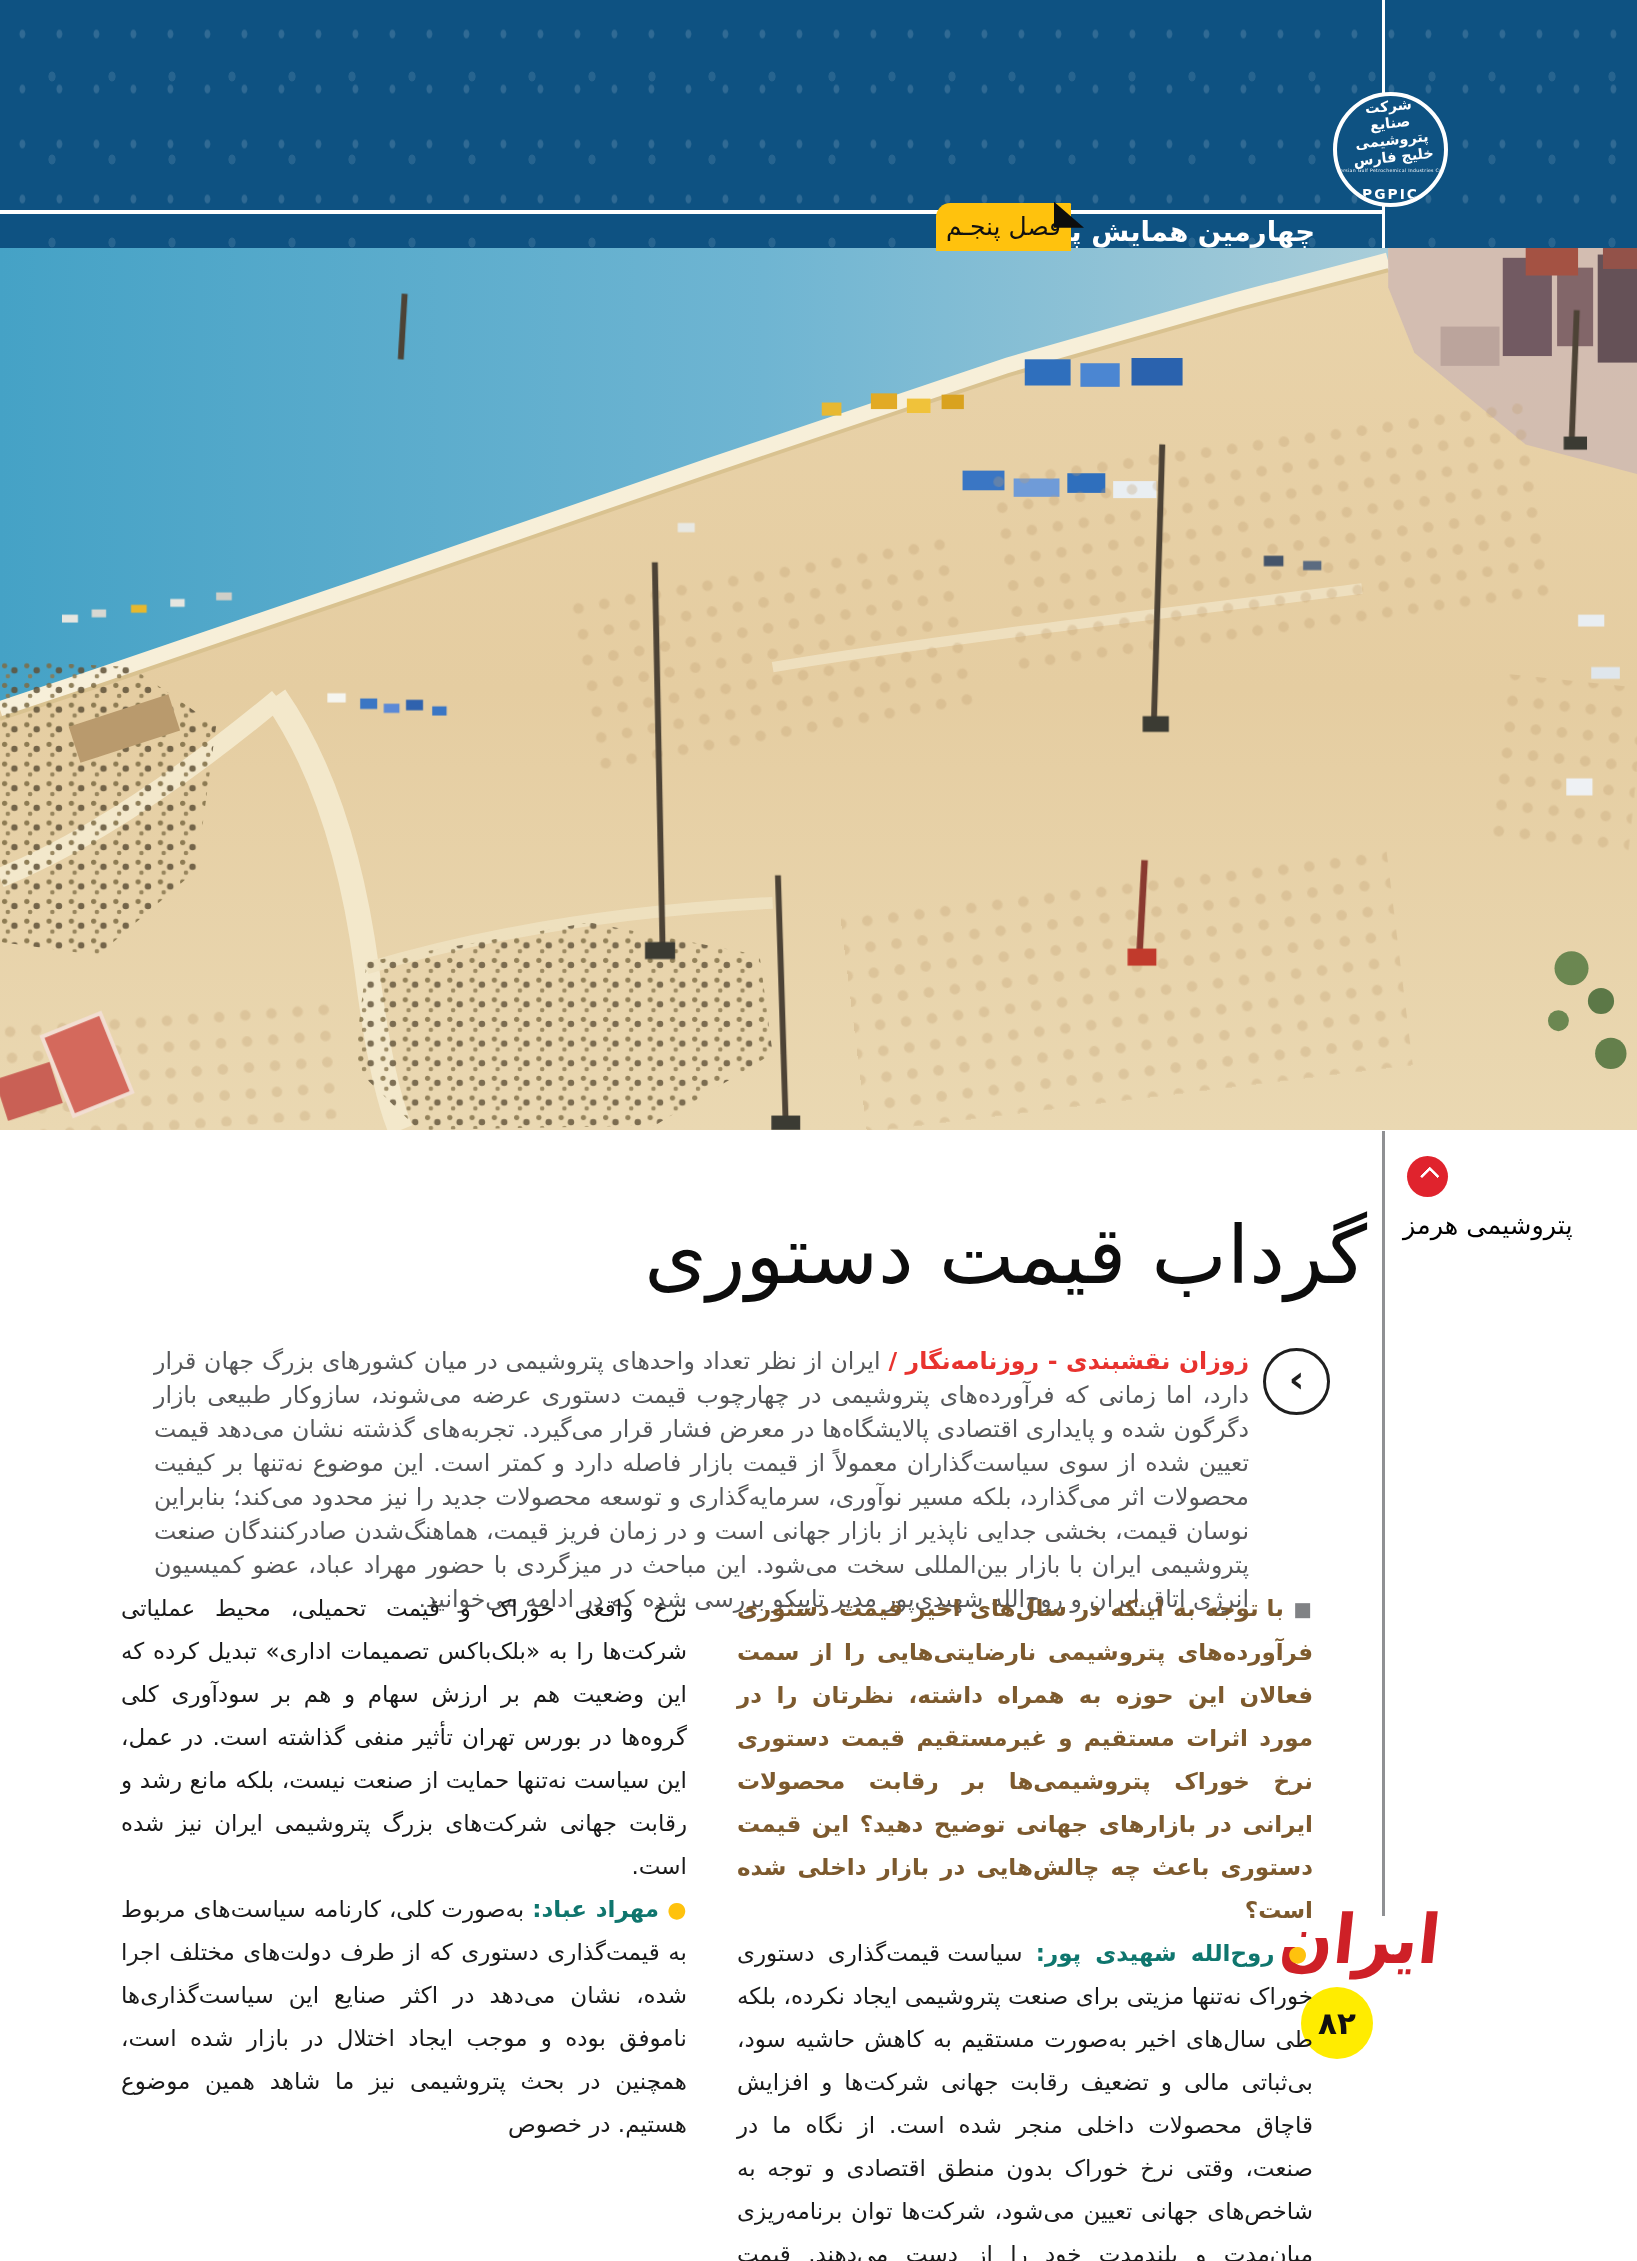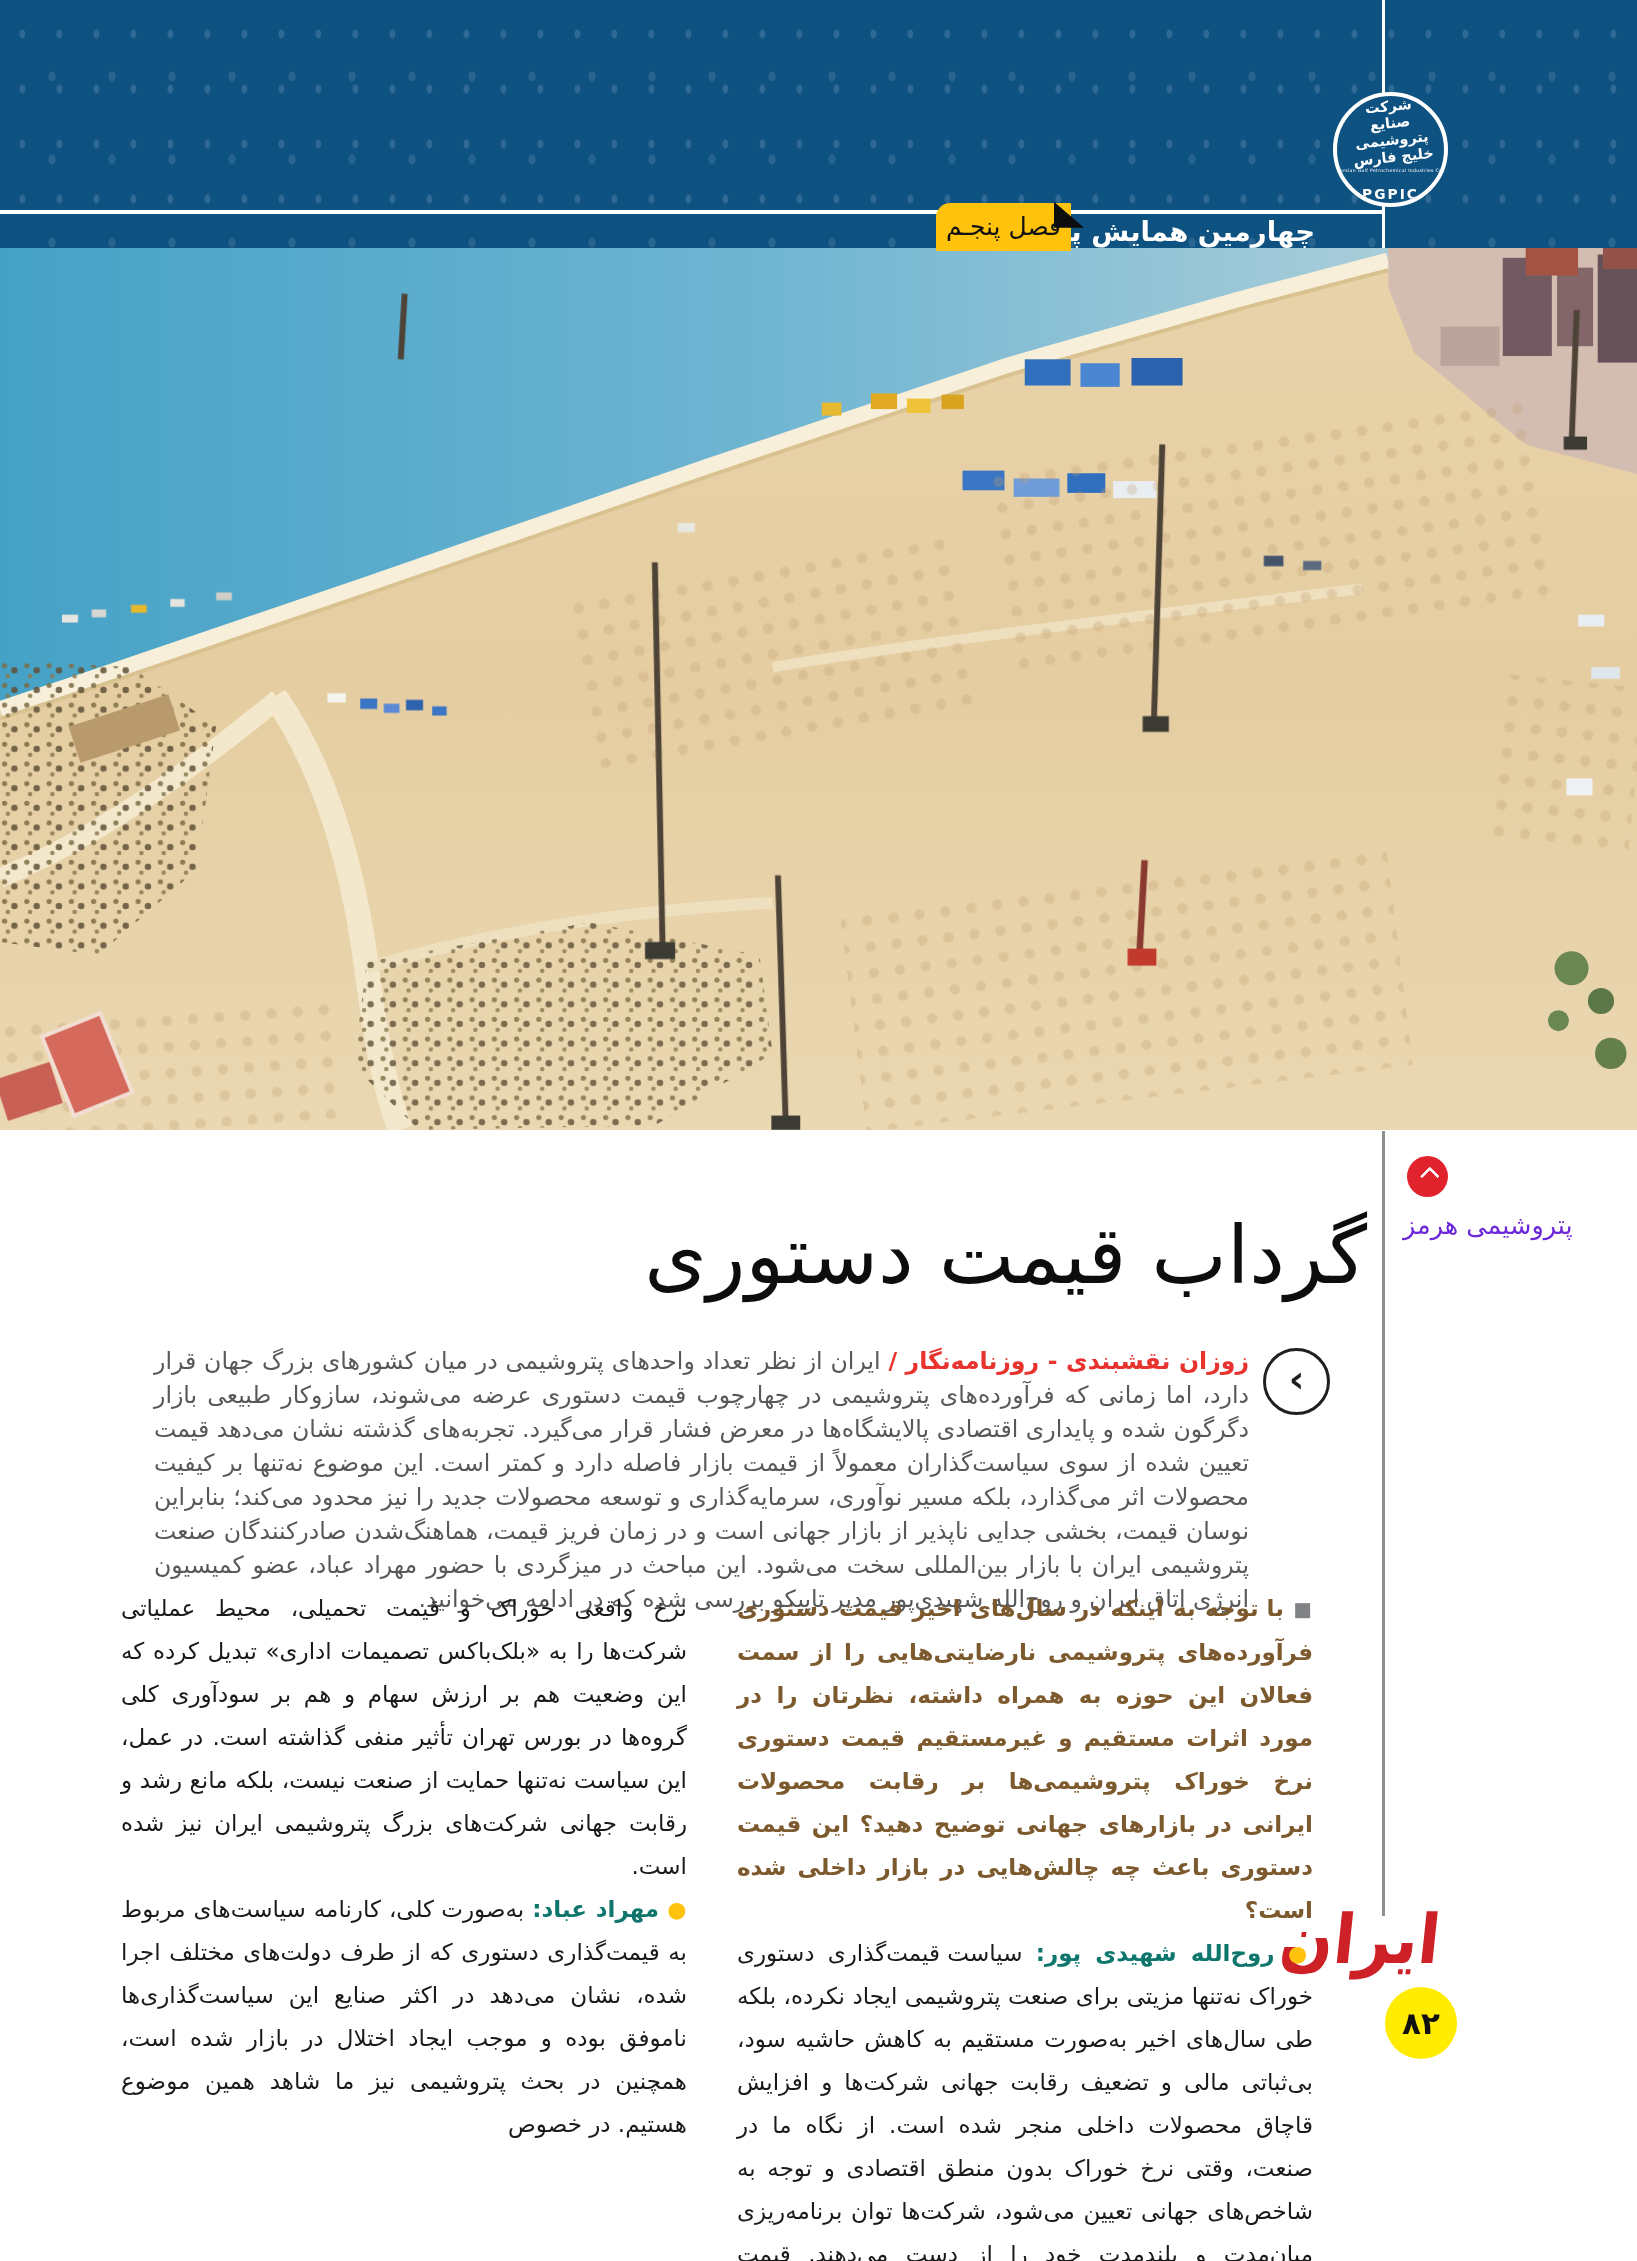--- a/index.html
+++ b/index.html
@@ -50,28 +50,28 @@
   .photo svg { display:block; width:100%; height:100%; }
 
   
   .side-rule { position:absolute; left:1382px; top:1131px; width:2.6px; height:785px; background:#8f9093; }
   .up-circle {
     position:absolute; left:1407px; top:1156px; width:41px; height:41px; border-radius:50%;
     background:#e0232d; display:flex; align-items:center; justify-content:center;
   }
   .chev-up { width:14.4px; height:14.4px; border-top:3.9px solid #ffffff; border-right:3.9px solid #ffffff;
     transform:rotate(-45deg) translate(2px,2px); border-radius:1.3px; }
-  .section-label { position:absolute; left:1403px; top:1210px; font-size:25.5px; color:#6d28d9; direction:rtl; white-space:nowrap; }
+  .section-label { position:absolute; left:1403px; top:1210px; font-size:25.5px; color:#000000; direction:rtl; white-space:nowrap; }
   .iran-logo {
     position:absolute; left:1329px; top:1904px; width:111px; text-align:center;
     color:#ce2027; font-size:63px; font-weight:bold; direction:rtl; white-space:nowrap;
     transform:skewX(-6deg) scaleY(1.08); line-height:72px;
   }
   .page-circle {
-    position:absolute; left:1385px; top:1987px; width:72px; height:72px; border-radius:50%;
+    position:absolute; left:1301px; top:1987px; width:72px; height:72px; border-radius:50%;
     background:#ffec00; display:flex; align-items:center; justify-content:center;
   }
   .page-circle .num { font-size:31px; font-weight:bold; color:#111111; }
 
   
   .kicker {
     position:absolute; right:272px; top:1168px; font-size:29.5px; font-weight:bold;
     color:#7f8284; direction:rtl; white-space:nowrap;
   }
   .title {

